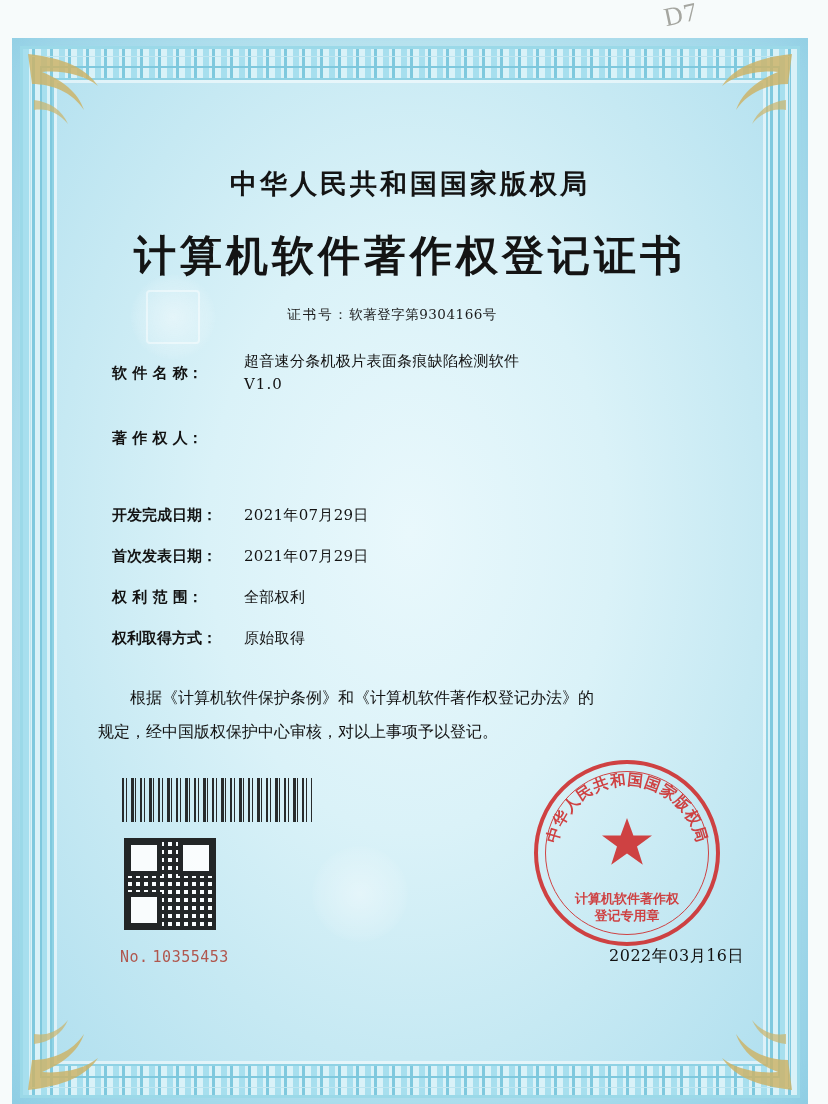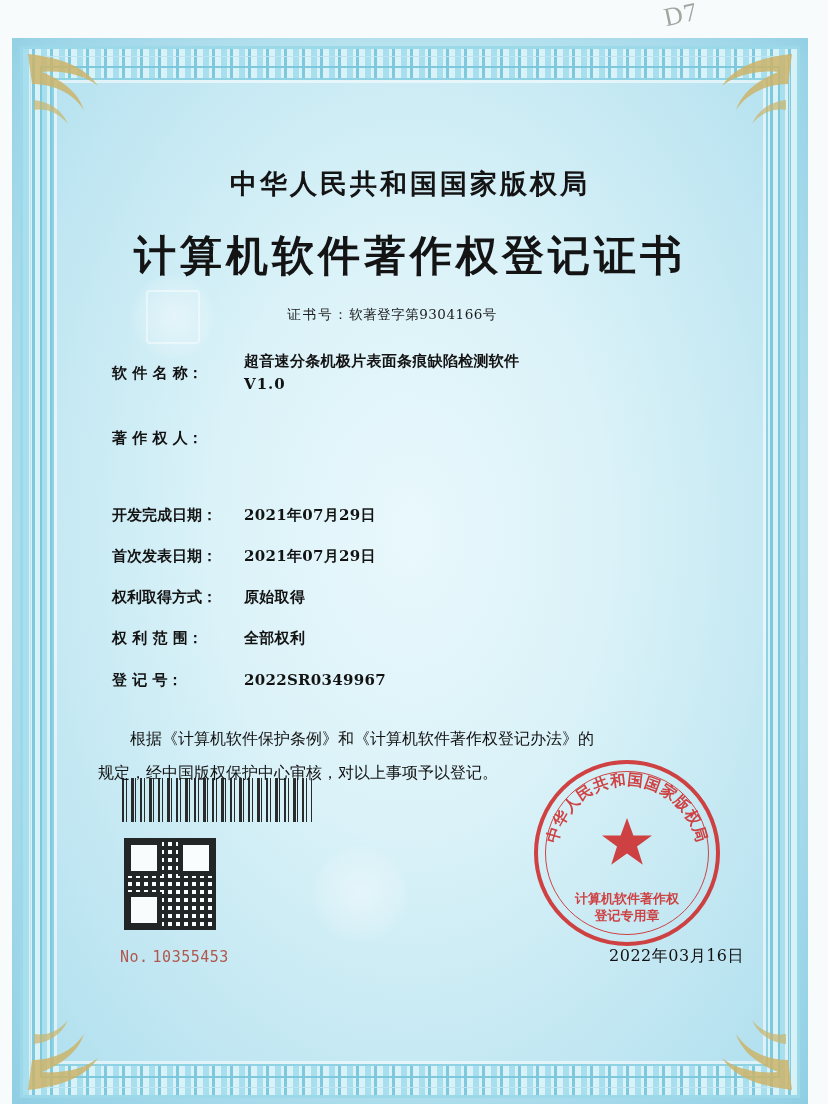--- a/index.html
+++ b/index.html
@@ -146,21 +146,21 @@
   .row .label {
     width: 132px;
     flex: 0 0 132px;
     font-size: 15px;
     font-weight: bold;
     letter-spacing: 0px;
     white-space: nowrap;
   }
   .row .value {
     font-size: 15px;
-    font-weight: bold;
+    font-weight: normal;
     line-height: 1.55;
     letter-spacing: .3px;
   }
   .row .value .line2 { display: block; font-family: "DejaVu Serif", serif; letter-spacing: 1px;}
 
   .gap-lg { height: 38px; }
   .gap-md { height: 14px; }
 
   
   .statement {
@@ -388,33 +388,29 @@
           <div class="label">开发完成日期：</div>
           <div class="value">2021年07月29日</div>
         </div>
 
         <div class="row">
           <div class="label">首次发表日期：</div>
           <div class="value">2021年07月29日</div>
         </div>
 
         <div class="row">
+          <div class="label">权 利 范 围：</div>
+          <div class="value">全部权利</div>
+        </div>
+
+        <div class="row">
           <div class="label">权利取得方式：</div>
           <div class="value">原始取得</div>
         </div>
 
-        <div class="row">
-          <div class="label">权 利 范 围：</div>
-          <div class="value">全部权利</div>
-        </div>
-
-        <div class="row">
-          <div class="label">登 记 号：</div>
-          <div class="value">2022SR0349967</div>
-        </div>
 
       </div>
 
       <div class="statement">
         <span class="indent"></span><span>根据《计算机软件保护条例》和《计算机软件著作权登记办法》的</span><br>
         <span>规定，经中国版权保护中心审核，对以上事项予以登记。</span>
       </div>
 
     </div>
 

